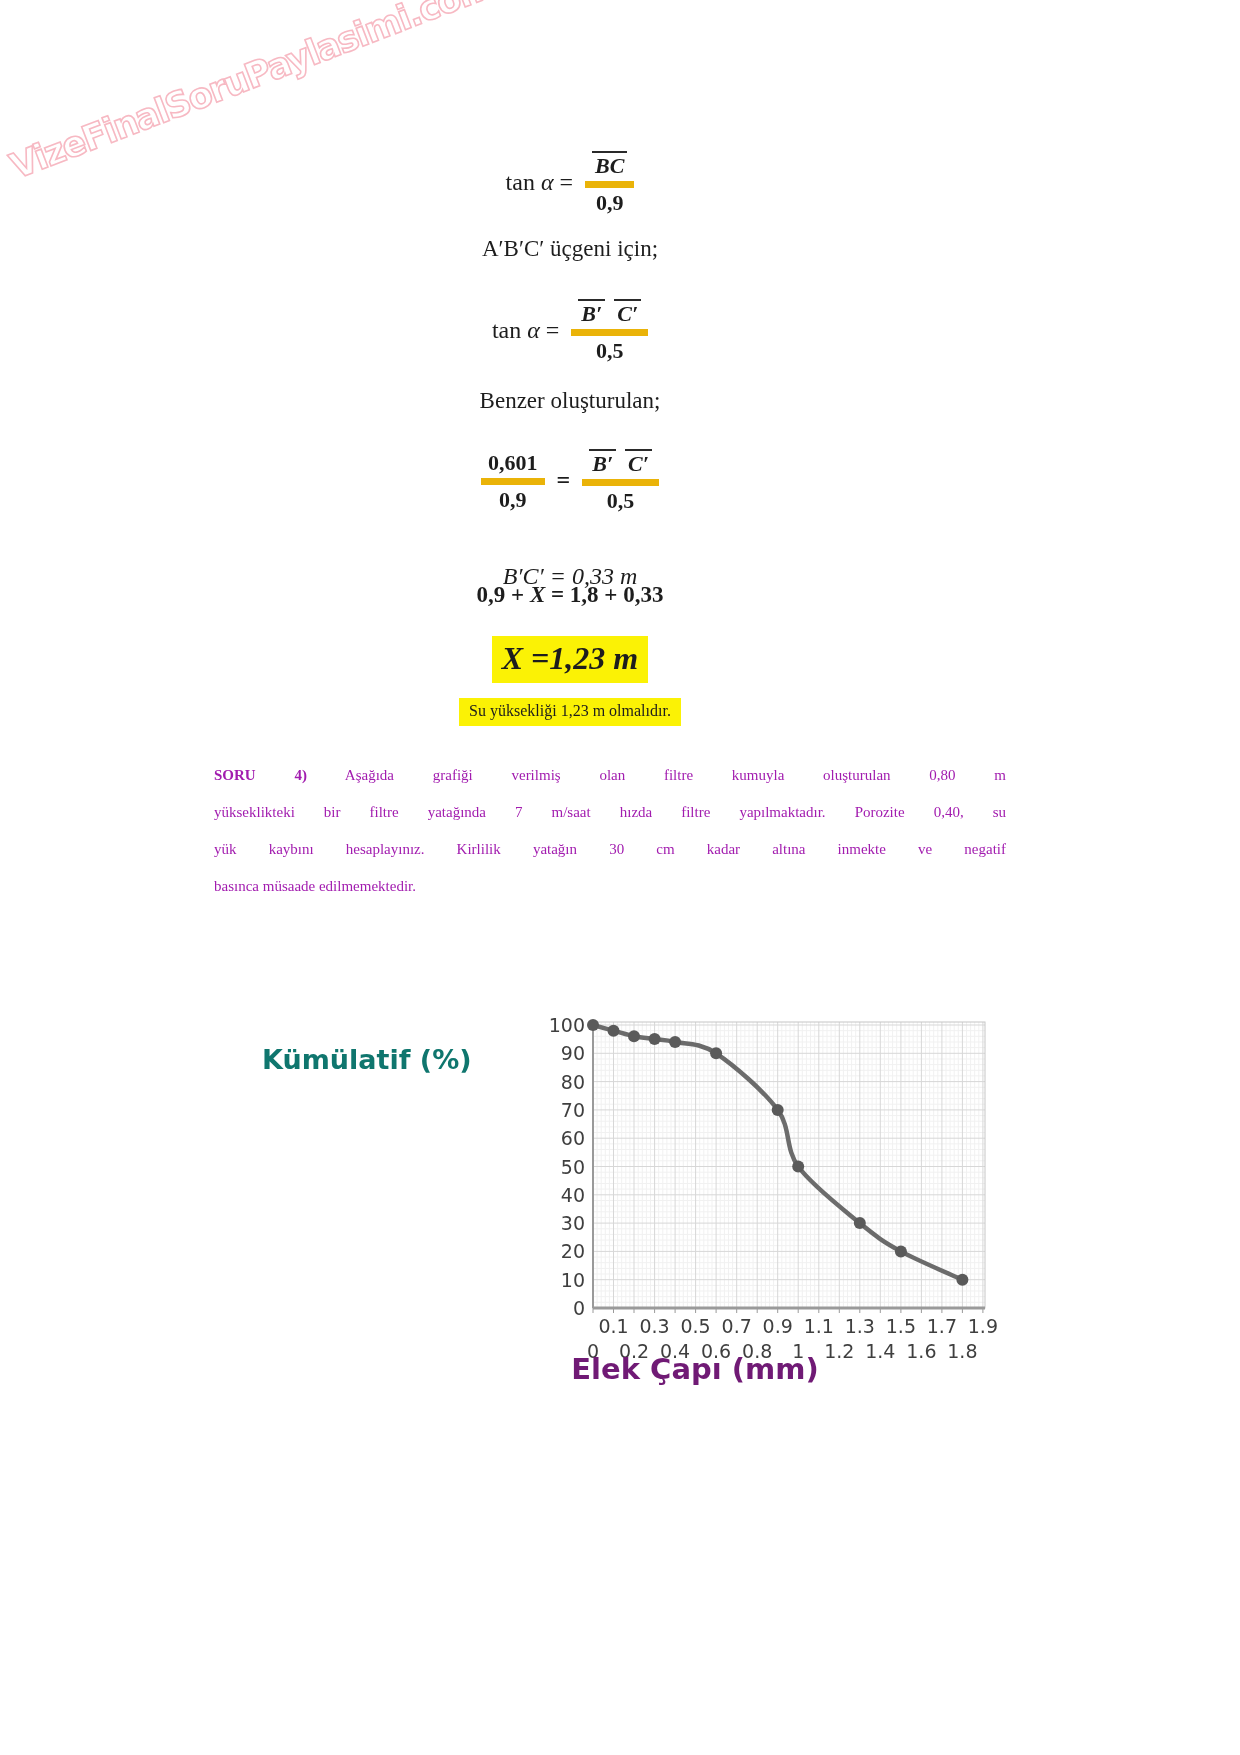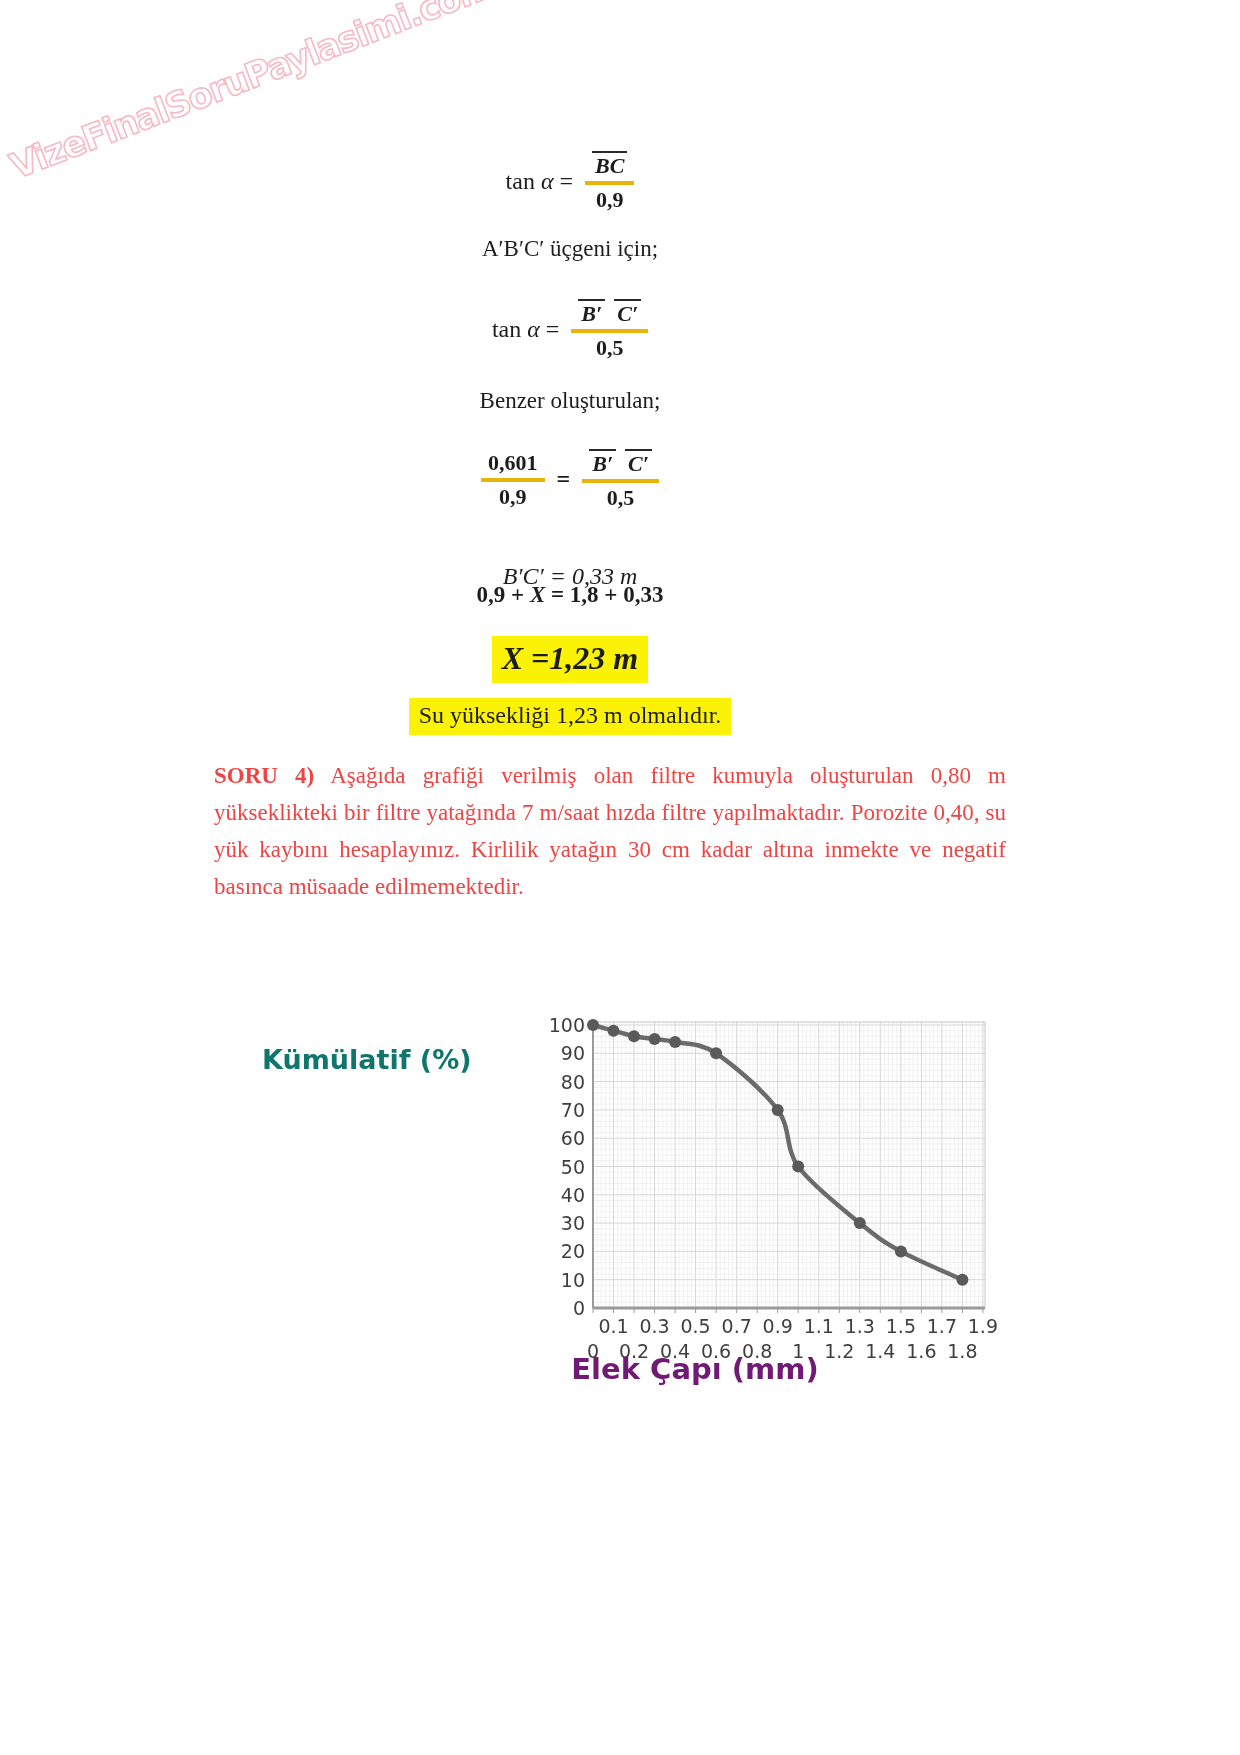--- a/index.html
+++ b/index.html
@@ -8,34 +8,34 @@
   
   .watermark{position:absolute;left:12px;top:148px;transform:rotate(-21deg);transform-origin:0 50%;
     font-family:"DejaVu Sans",sans-serif;font-weight:bold;font-size:35px;letter-spacing:-1.5px;
     color:#ffffff;-webkit-text-stroke:1.6px #f7b9c3;white-space:nowrap;}
   
   .mcol{position:absolute;left:50px;top:0;width:1040px;height:100%;}
   .mline{position:absolute;left:0;width:100%;display:flex;justify-content:center;align-items:center;gap:12px;margin-top:20px;}
   .tline{position:absolute;left:0;width:100%;text-align:center;}
   .mtext{font-size:24px;}
   .frac{display:inline-flex;flex-direction:column;align-items:center;vertical-align:middle;}
-  .frac .num{display:inline-flex;align-items:flex-end;gap:9px;border-bottom:4px solid #eab308;
+  .frac .num{display:inline-flex;align-items:flex-end;gap:9px;border-bottom:7px solid #eab308;
              padding:1px 7px 3px 7px;font-size:22px;line-height:1.1;}
   .frac .den{padding-top:3px;font-size:22px;line-height:1.1;}
   .over{border-top:2px solid #2a2a2a;padding:1px 3px 0 3px;display:inline-block;}
   .italic{font-style:italic;}
   .bold{font-weight:bold;}
   .var{font-style:italic;}
   .t-med{font-size:23px;}
   .t-big{font-size:24px;margin-top:37px;}
   .hl{background:#fbf205;padding:4px 10px 6px 10px;display:inline-block;}
   .hl-x{font-size:32px;font-style:italic;font-weight:bold;}
-  .hl-su{font-size:24px;}
+  .hl-su{font-size:16px;}
   
-  .para{position:absolute;left:214px;top:757px;width:792px;font-size:23px;line-height:37px;color:#ef4444;}
+  .para{position:absolute;left:214px;top:757px;width:792px;font-size:15px;line-height:37px;color:#a21caf;}
   .pline{text-align:justify;text-align-last:justify;white-space:normal;}
   .pline.last{text-align:center;text-align-last:left;}
   .sup{vertical-align:super;font-size:0.62em;line-height:0;}
   
   .ylab{position:absolute;left:262px;top:1044px;font-family:"DejaVu Sans",sans-serif;
         font-weight:bold;font-size:27px;color:#0f766e;}
   .xlab{position:absolute;left:555px;top:1352px;width:280px;text-align:center;
         font-family:"DejaVu Sans",sans-serif;font-weight:bold;font-size:29px;color:#701a75;}
   #chart{position:absolute;left:538px;top:1015px;}
   #chart text{font-family:"DejaVu Sans",sans-serif;font-size:19px;fill:#3f3f3f;}

